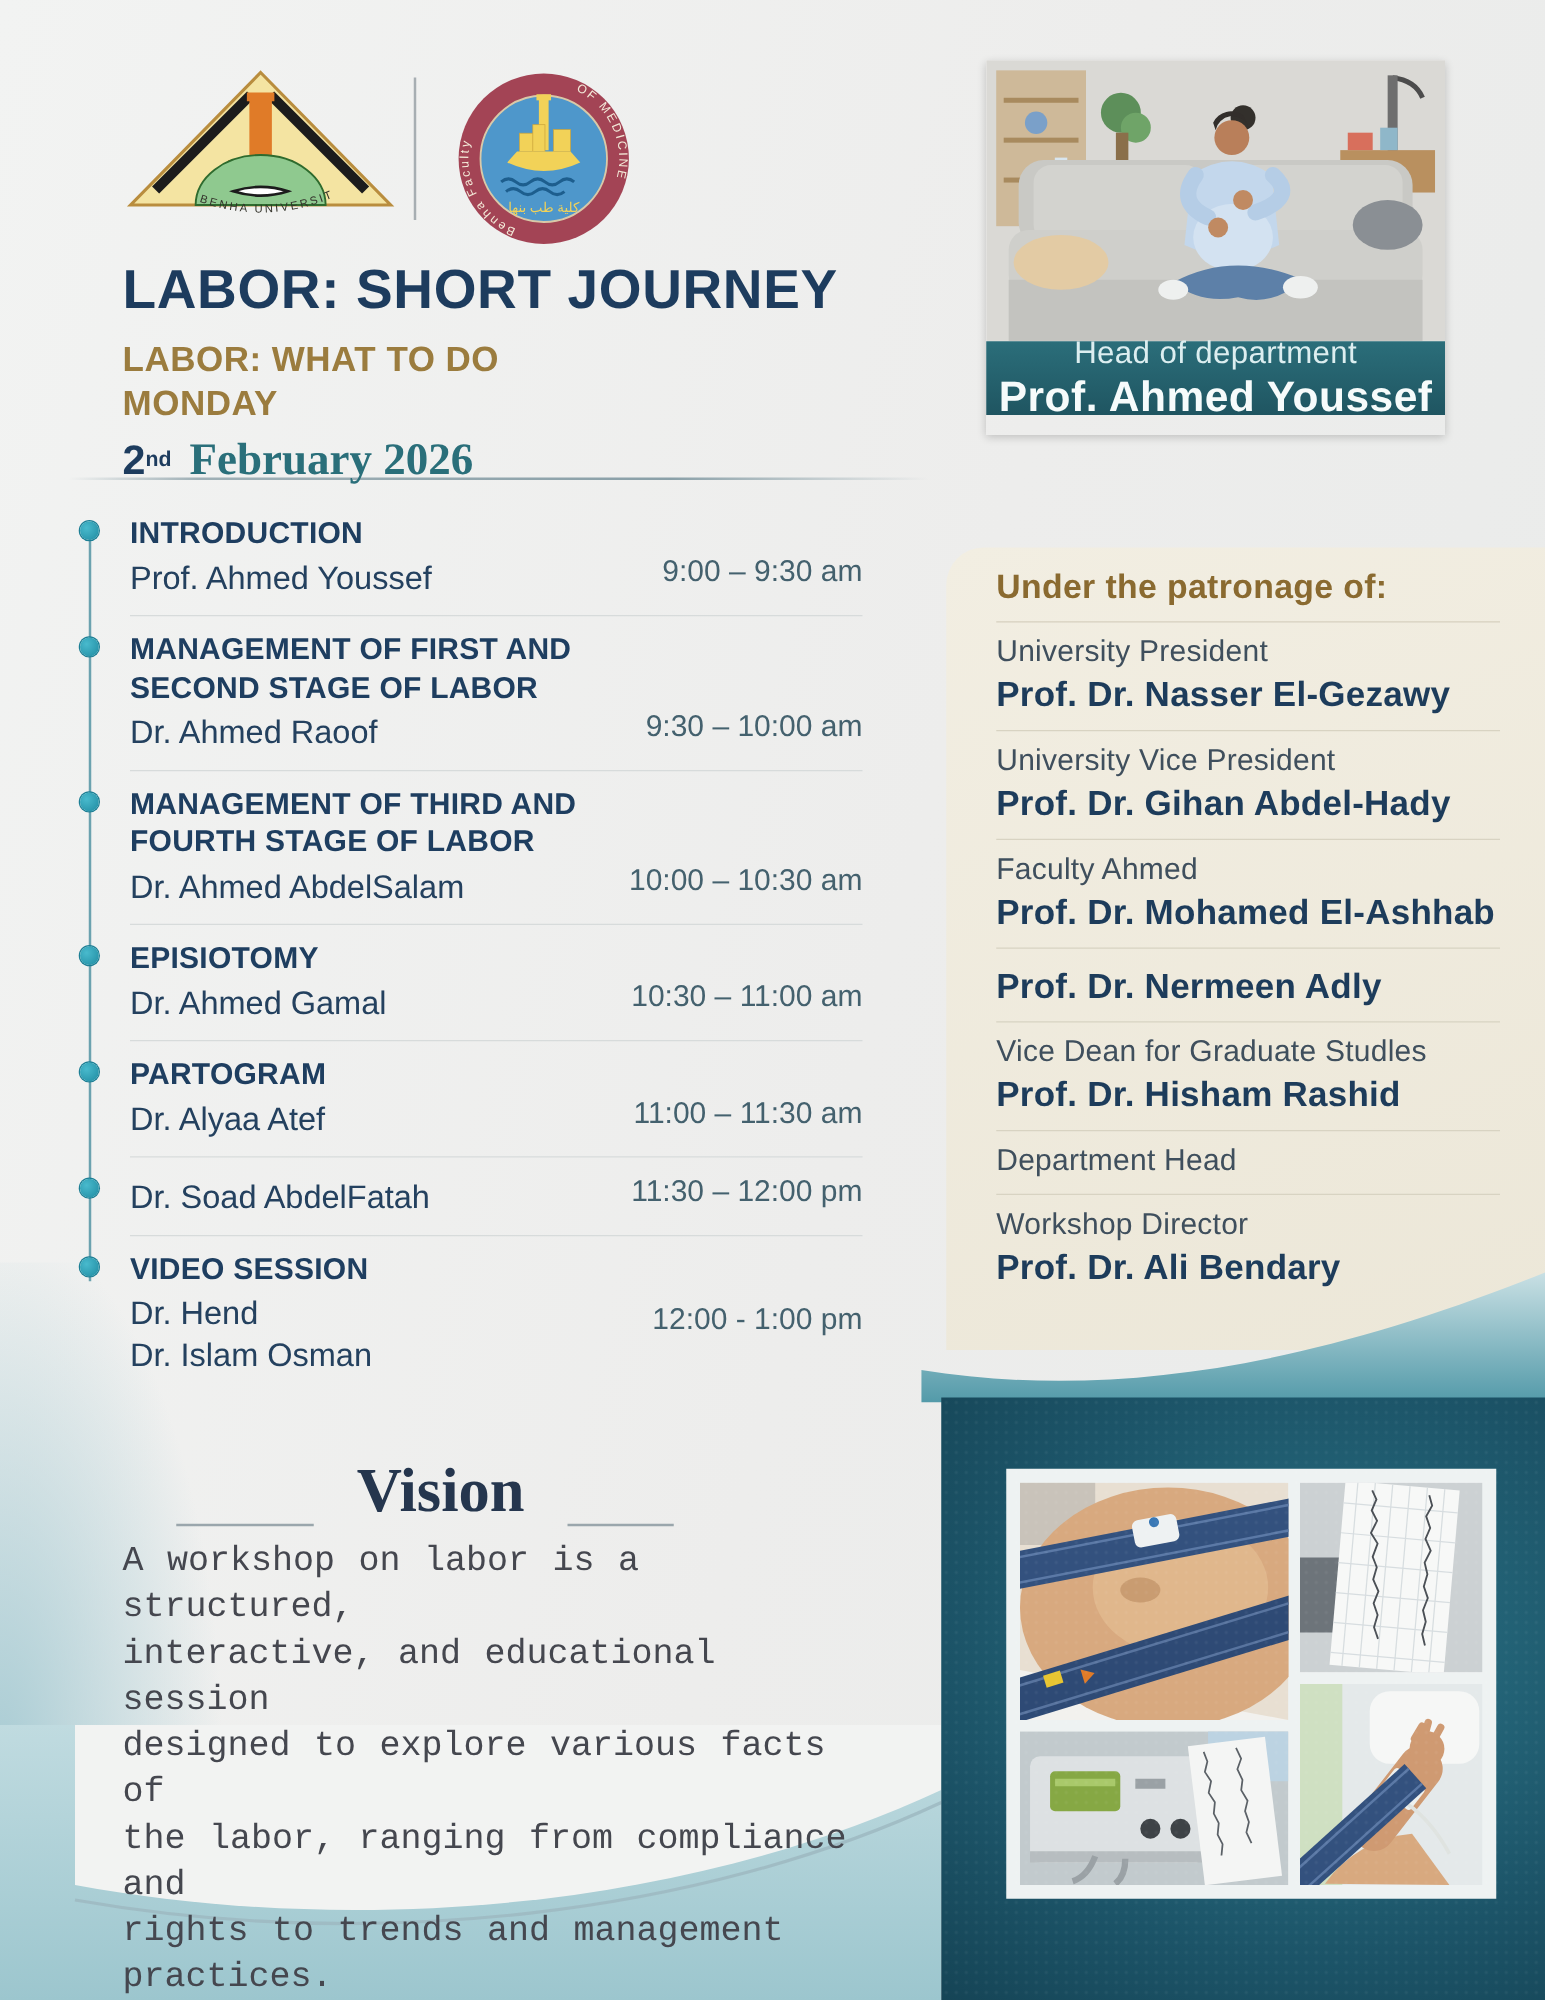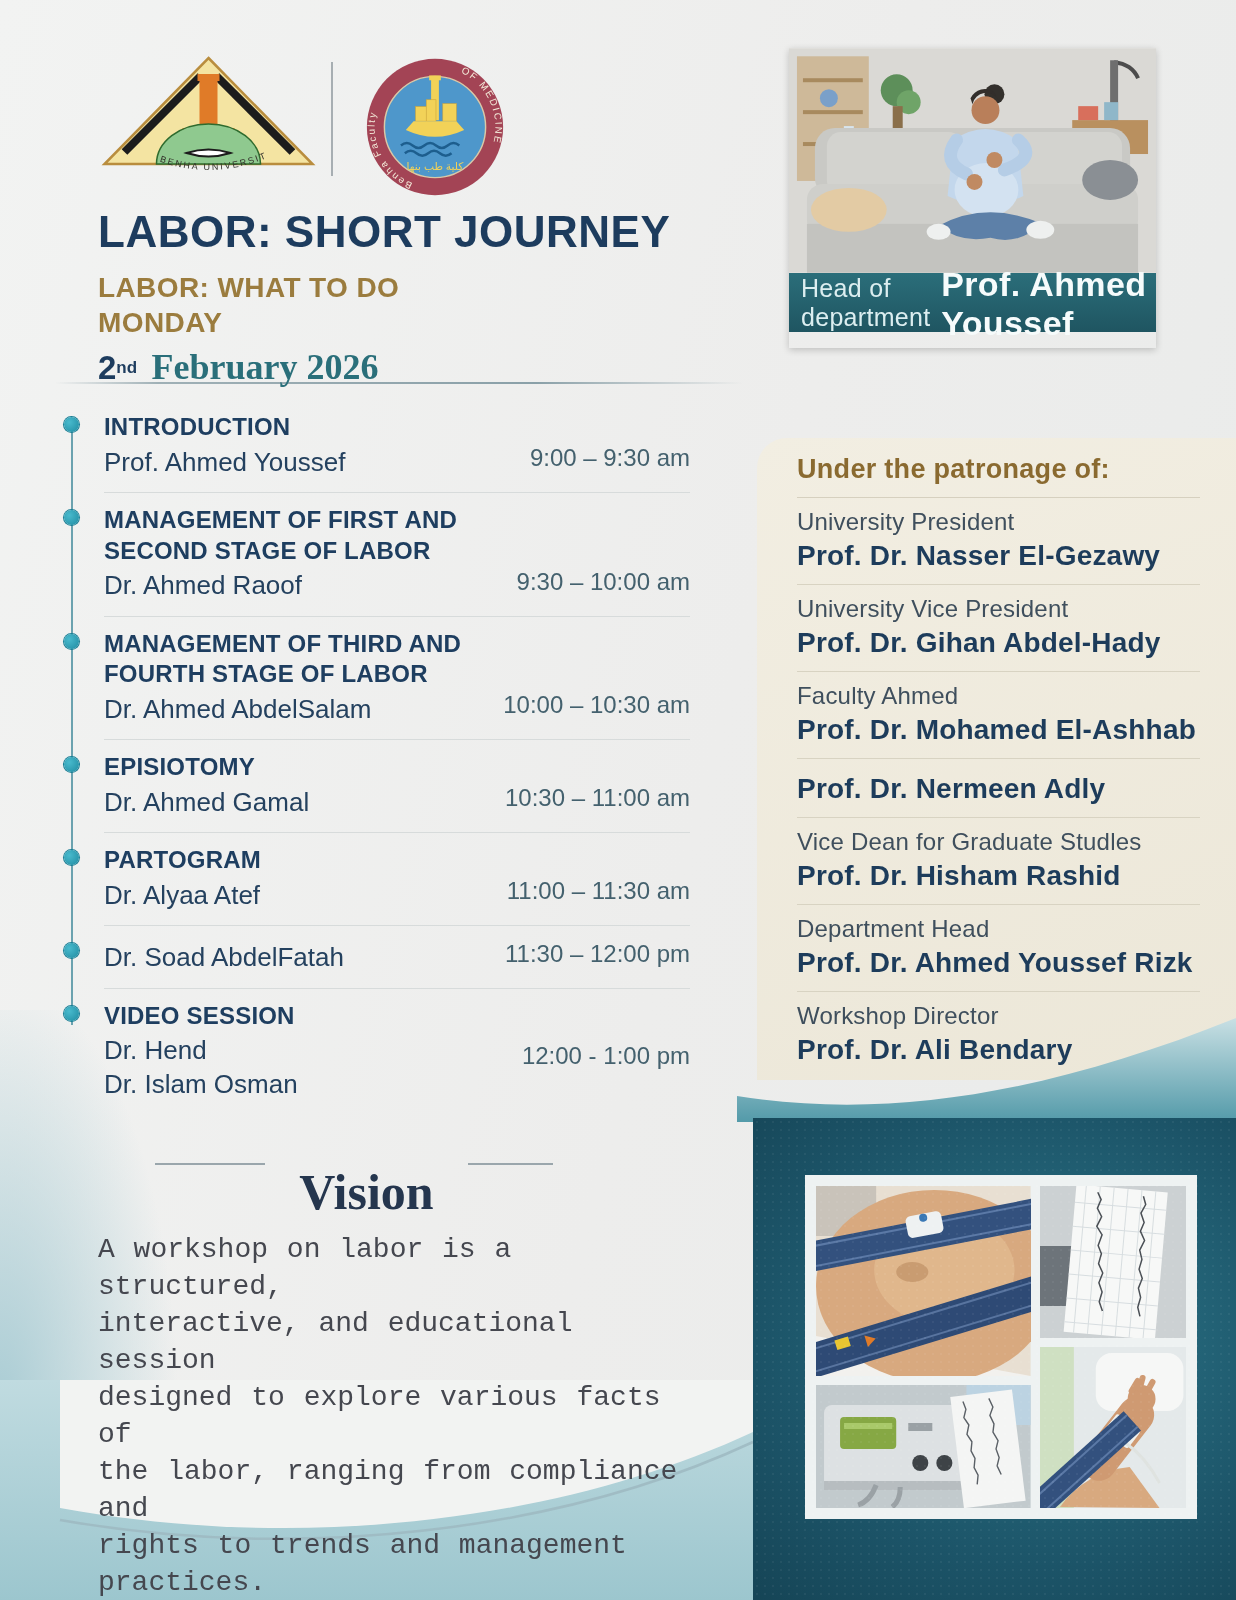--- a/index.html
+++ b/index.html
@@ -41,21 +41,21 @@
   .topic{font-size:24px;line-height:1.28;font-weight:bold;color:#1e3e60;max-width:430px;letter-spacing:.2px;}
   .speaker{font-size:26px;color:#24415f;margin-top:3px;white-space:pre-line;line-height:1.28;}
   .stime{font-size:24px;color:#44616e;white-space:nowrap;margin-left:auto;padding-bottom:7px;}
   .srow:last-child .stime{margin-bottom:24px;}
 
   
   .photo-card{position:absolute;left:789px;top:48px;width:367px;height:300px;z-index:2;
       box-shadow:0 2px 7px rgba(0,0,0,.2);}
   .photo-card svg{display:block;}
   .photo-caption{height:59px;background:linear-gradient(180deg,#2b6e7a,#1f5561);
-      display:flex;flex-direction:row;align-items:center;justify-content:center;padding-left:12px;}
+      display:flex;flex-direction:column;align-items:center;justify-content:center;}
   .cap-role{font-size:25px;color:#dceef0;letter-spacing:.3px;}
   .cap-name{font-size:34px;font-weight:bold;color:#f6fbfb;letter-spacing:.4px;margin-top:2px;}
 
   
   .pat-card{position:absolute;left:757px;top:438px;width:479px;height:642px;z-index:1;
       background:linear-gradient(160deg,#f2eee2,#ece7d8);border-radius:30px 0 0 0;
       padding:16px 36px 0 40px;box-sizing:border-box;}
   .pat-heading{font-size:27px;font-weight:bold;color:#8a6a30;letter-spacing:.3px;
       padding-bottom:12px;border-bottom:1px solid #d6d0bf;}
   .pat-entry{padding:10px 0 12px;border-bottom:1px solid #d8d3c2;}
@@ -75,22 +75,22 @@
   .col-left{width:58%;display:flex;flex-direction:column;gap:9px;}
   .col-right{flex:1;display:flex;flex-direction:column;gap:9px;}
   .tile{overflow:hidden;}
   .tile svg{display:block;width:100%;height:100%;}
   .t-belly{height:190px;}
   .t-monitor{flex:1;}
   .t-paper{height:152px;}
   .t-hand{flex:1;}
 
   
-  .vision-head{position:absolute;left:54px;top:1163px;width:600px;z-index:2;
-      display:flex;align-items:flex-start;justify-content:center;gap:34px;}
+  .vision-head{position:absolute;left:40px;top:1163px;width:600px;z-index:2;
+      display:flex;align-items:flex-end;justify-content:center;gap:34px;}
   .vdash{height:2px;background:#9aa6ac;}
   .vdash.l{width:110px;}
   .vdash.r{width:85px;}
   .vision-title{font-family:"Liberation Serif",serif;font-size:50px;font-weight:bold;color:#25364e;}
   .vision-body{position:absolute;left:98px;top:1232px;width:585px;z-index:2;
       font-family:Liberation Mono, monospace;font-size:28px;line-height:1.32;color:#45474f;
       white-space:pre-line;word-spacing:2px;}
 </style>
 </head>
 <body>
@@ -281,21 +281,20 @@
     </div>
     <div class="pat-entry">
       <div class="pat-name">Prof. Dr. Nermeen Adly</div>
     </div>
     <div class="pat-entry">
       <div class="pat-role">Vice Dean for Graduate Studles</div>
       <div class="pat-name">Prof. Dr. Hisham Rashid</div>
     </div>
     <div class="pat-entry">
       <div class="pat-role">Department Head</div>
-      <div class="pat-name">Prof. Dr. Ahmed Youssef Rizk</div>
     </div>
     <div class="pat-entry">
       <div class="pat-role">Workshop Director</div>
       <div class="pat-name">Prof. Dr. Ali Bendary</div>
     </div>
   </div>
 
   <svg class="swoosh-svg" width="499" height="114" viewBox="0 0 499 114" aria-hidden="true">
     <defs>
       <linearGradient id="gsw" x1="0" y1="0" x2="0" y2="1">

